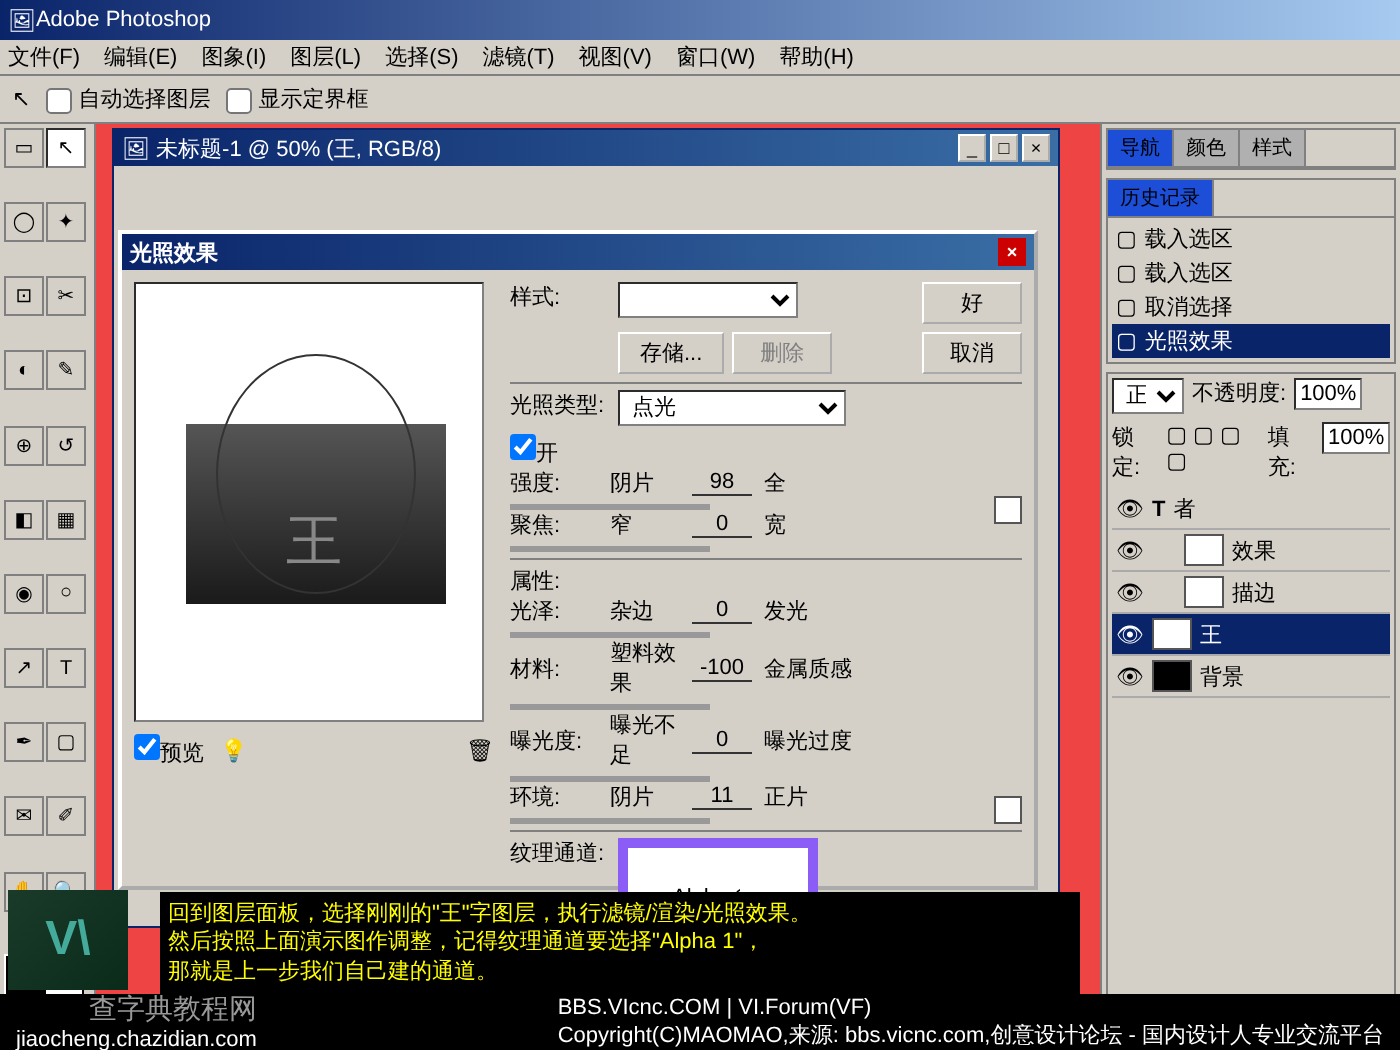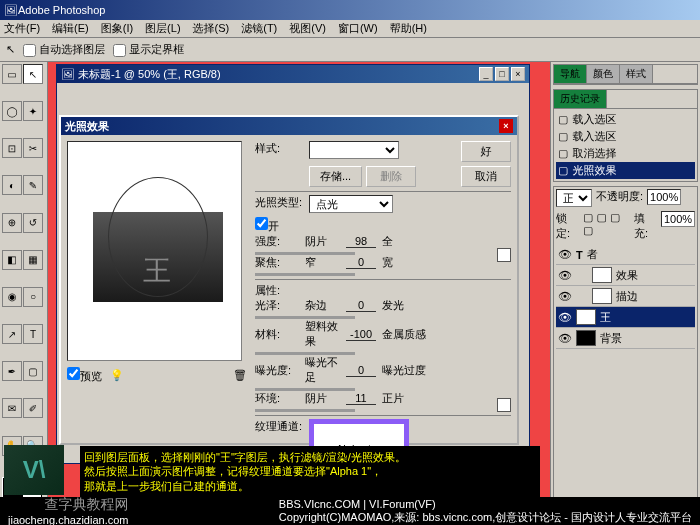--- a/index.html
+++ b/index.html
@@ -42,21 +42,21 @@
 .slider-row .lbl{width:44px}
 .slider-row .v1{width:35px}
 .slider-row .num{width:30px;text-align:center;border-bottom:1px solid #333}
 .slider-row .v2{width:45px}
 .slider-track{height:3px;background:#999;width:100px;position:relative}
 .texture-combo{border:5px solid #8b5cf6;padding:18px}
 .right-panels{width:150px;background:#d4d0c8;border-left:1px solid #808080;display:flex;flex-direction:column}
 .panel{border:1px solid #808080;margin:2px}
 .panel-tabs{background:#d4d0c8;display:flex;border-bottom:1px solid #808080}
 .panel-tab{padding:2px 6px;background:#b0b0b0;border-right:1px solid #808080;font-size:10px}
-.panel-tab.active{background:#15803d}
+.panel-tab.active{background:#1d4ed8}
 .panel-body{padding:2px;background:#d4d0c8;font-size:10px}
 .hist-item{display:flex;align-items:center;padding:1px 2px;gap:4px}
 .hist-item.sel{background:#0a246a;color:#fff}
 .layer-item{display:flex;align-items:center;padding:2px;gap:4px;border-bottom:1px solid #aaa}
 .layer-item.sel{background:#0a246a;color:#fff}
 .layer-item .eye{width:14px}
 .layer-thumb{width:20px;height:16px;background:#fff;border:1px solid #555}
 .layer-thumb.black{background:#000}
 .instruction{position:absolute;bottom:28px;left:80px;right:160px;color:#ff0;background:#000;padding:4px;font-size:11px;line-height:1.3}
 .footer{position:absolute;bottom:0;left:0;right:0;height:28px;background:#000;color:#fff;display:flex;align-items:center;justify-content:space-between;padding:0 8px;font-size:10px}
@@ -164,21 +164,21 @@
             </div>
             <div class="row">
               <span style="width:50px"></span>
               <button class="btn">存储...</button>
               <button class="btn disabled">删除</button>
               <button class="btn" style="margin-left:auto">取消</button>
             </div>
             <hr>
             <div class="row">
               <label>光照类型:</label>
-              <select style="width:84px"><option>点光</option></select>
+              <select style="width:114px"><option>点光</option></select>
             </div>
             <label><input type="checkbox" checked="" style=""><span>开</span></label>
             <div id="sliders1">
                 <div class="slider-row">
                   <span class="lbl">强度:</span>
                   <span class="v1">阴片</span>
                   <span class="num">98</span>
                   <span class="v2">全</span>
                 </div>
                 <div class="slider-track"></div>

